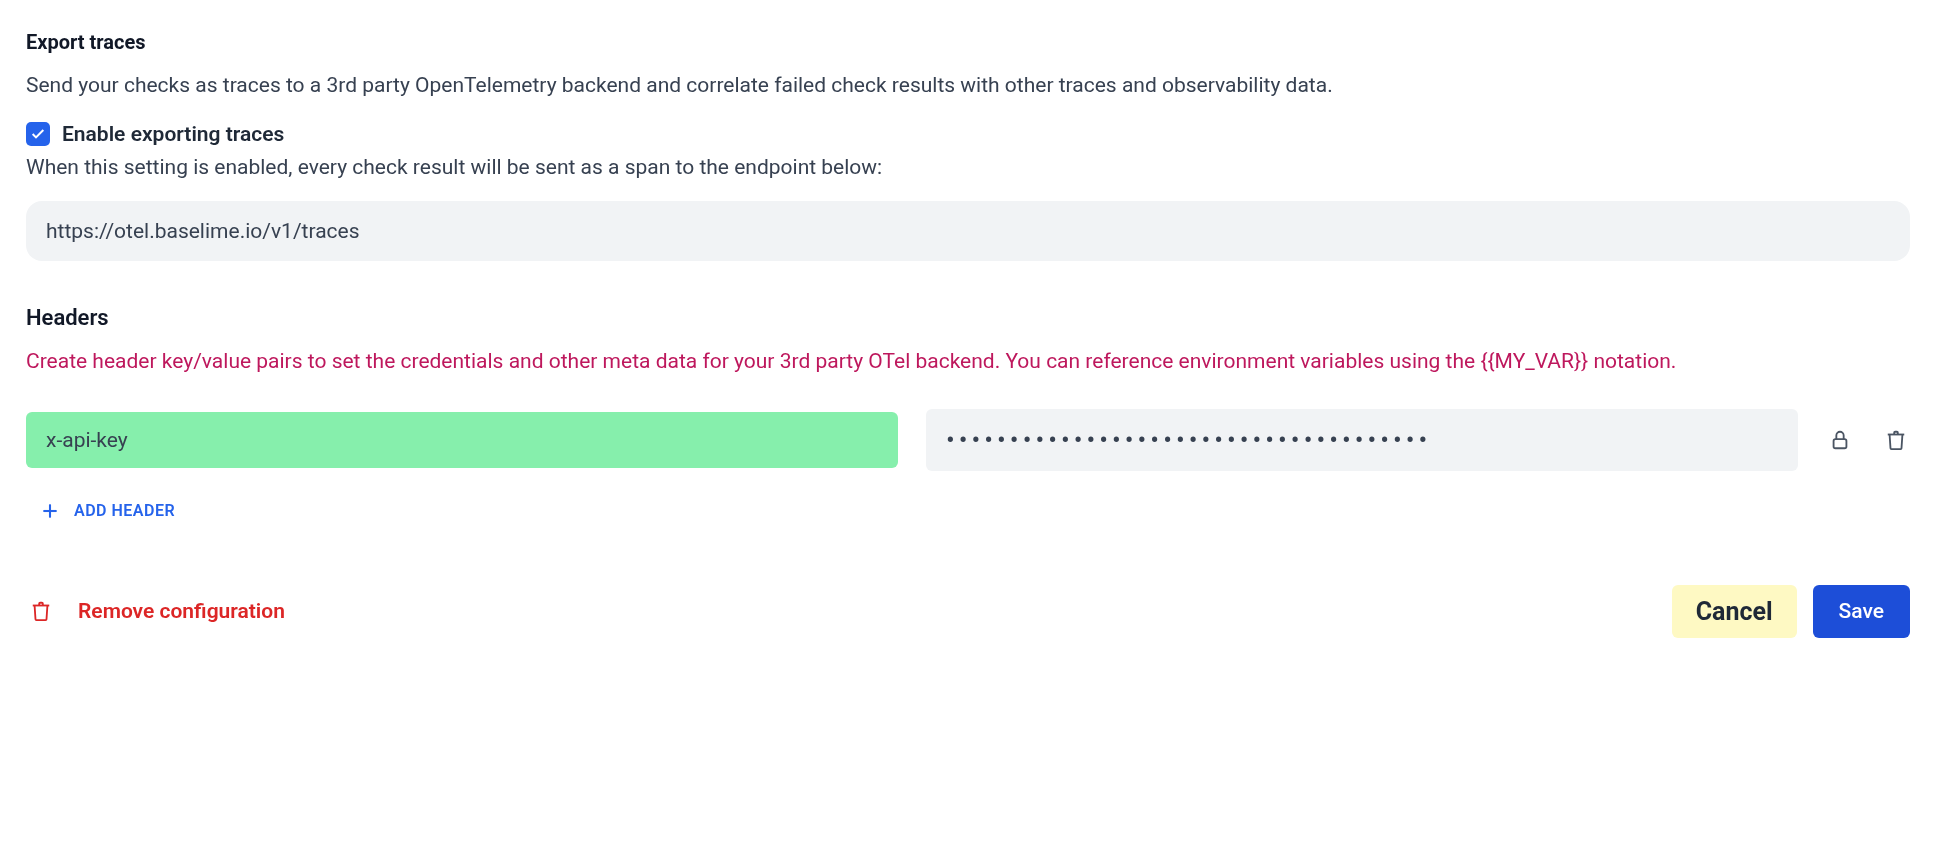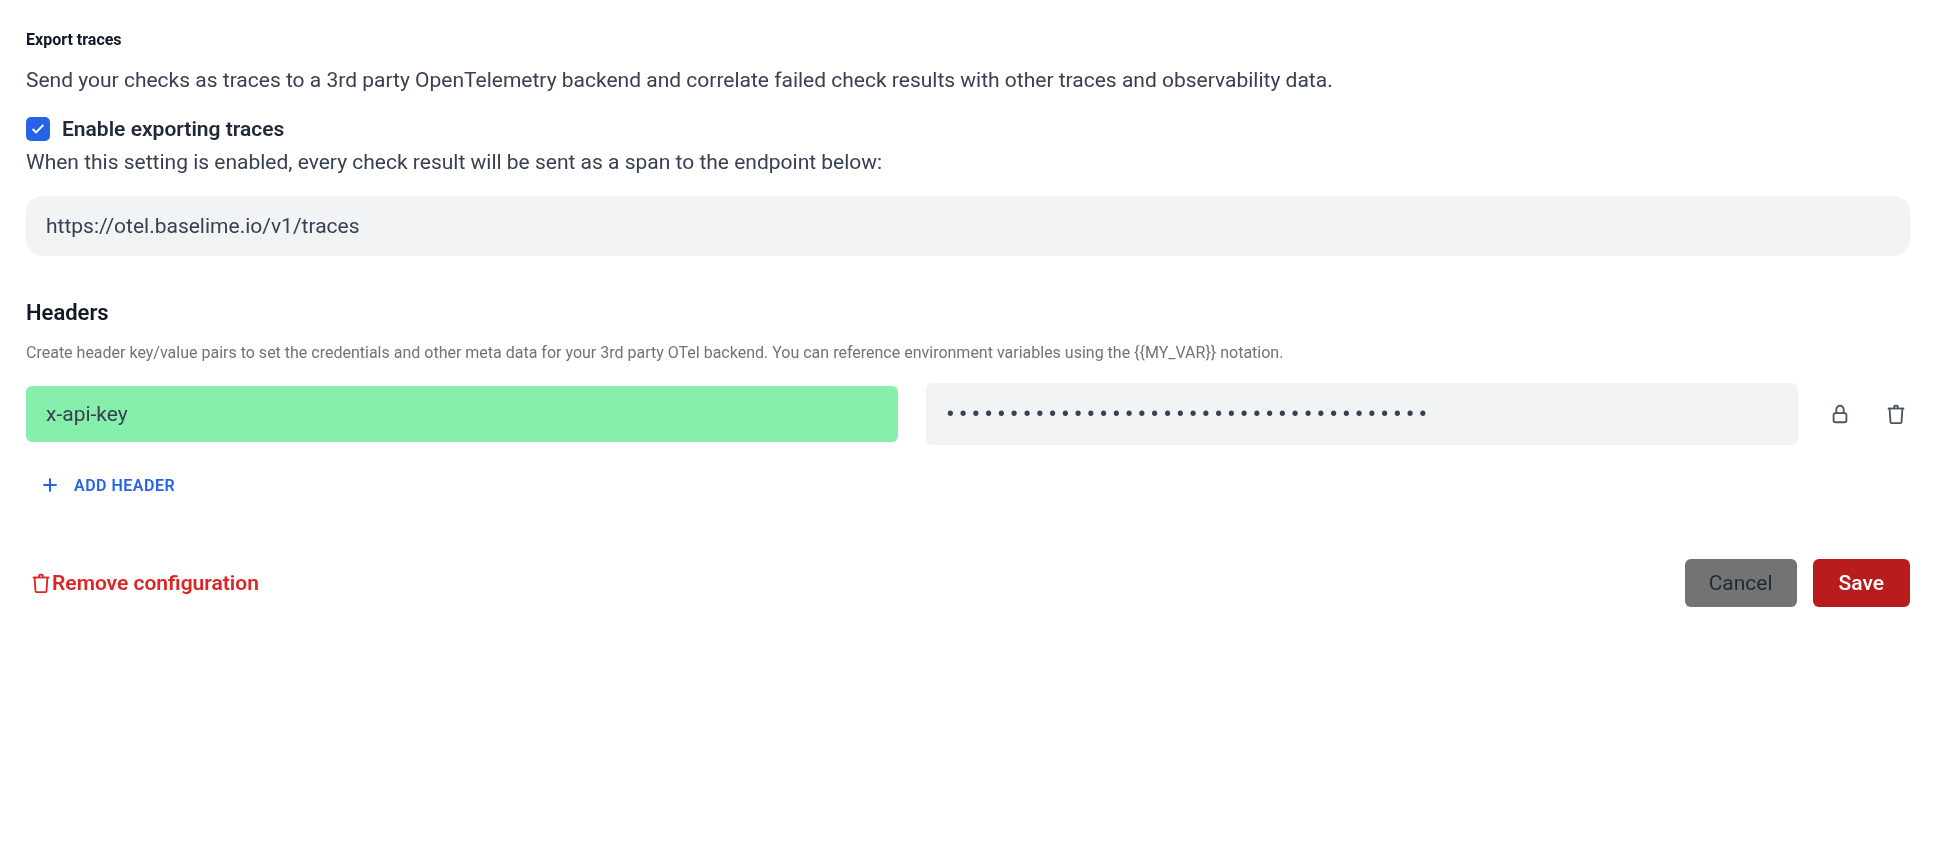--- a/index.html
+++ b/index.html
@@ -8,21 +8,21 @@
       padding: 0;
     }
     body {
       font-family: -apple-system, BlinkMacSystemFont, "Segoe UI", Roboto, Helvetica, Arial, sans-serif;
       background: #fff;
       padding: 30px 26px;
       color: #1f2937;
       width: 1936px;
     }
     .section-title {
-      font-size: 16px;
+      font-size: 20px;
       font-weight: 700;
       color: #111827;
       margin-bottom: 16px;
     }
     .section-description {
       font-size: 21px;
       color: #374151;
       line-height: 1.5;
       margin-bottom: 20px;
     }
@@ -73,24 +73,24 @@
       outline: none;
       font-family: inherit;
     }
     .subsection-title {
       font-size: 22px;
       font-weight: 600;
       color: #111827;
       margin-bottom: 16px;
     }
     .subsection-description {
-      font-size: 16px;
-      color: #737373;
+      font-size: 21px;
+      color: #be185d;
       line-height: 1.5;
-      margin-bottom: 18px;
+      margin-bottom: 31px;
     }
     .header-row {
       display: flex;
       align-items: center;
       gap: 28px;
       margin-bottom: 22px;
     }
     .header-key-input {
       flex: 1;
       background: #86efac;
@@ -157,21 +157,21 @@
     }
     .footer-row {
       display: flex;
       align-items: center;
       justify-content: space-between;
       margin-top: 56px;
     }
     .remove-config-button {
       display: inline-flex;
       align-items: center;
-      gap: 0;
+      gap: 26px;
       color: #dc2626;
       font-size: 21px;
       font-weight: 600;
       cursor: pointer;
       background: none;
       border: none;
       padding: 4px;
       font-family: inherit;
     }
     .remove-config-button svg {
@@ -179,32 +179,32 @@
       height: 22px;
       stroke: currentColor;
       stroke-width: 2;
       fill: none;
     }
     .action-buttons {
       display: flex;
       gap: 16px;
     }
     .cancel-button {
-      background: #737373;
+      background: #fef9c3;
       color: #1f2937;
       border: none;
       border-radius: 6px;
       padding: 12px 24px;
-      font-size: 21px;
-      font-weight: 400;
+      font-size: 25px;
+      font-weight: 700;
       cursor: pointer;
       font-family: inherit;
     }
     .save-button {
-      background: #b91c1c;
+      background: #1d4ed8;
       color: #fff;
       border: none;
       border-radius: 6px;
       padding: 12px 26px;
       font-size: 21px;
       font-weight: 500;
       cursor: pointer;
       font-family: inherit;
     }
   </style>

